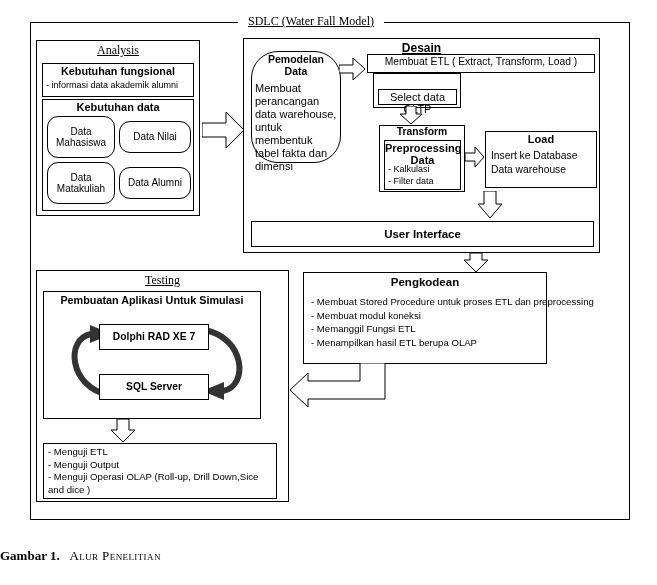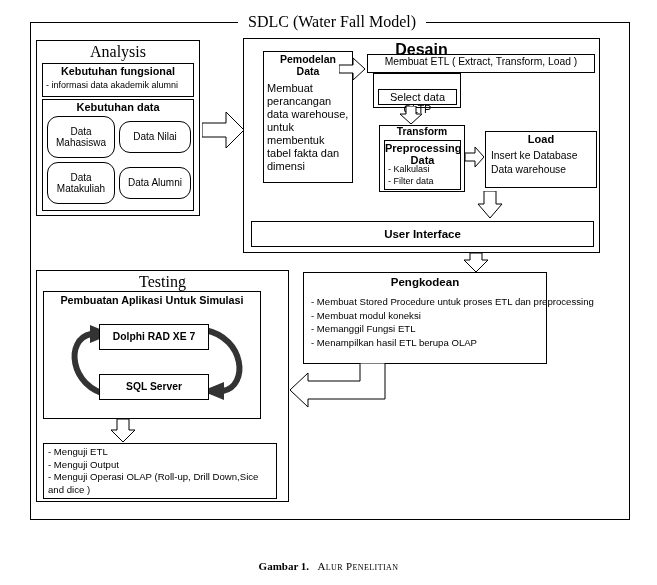--- a/index.html
+++ b/index.html
@@ -6,27 +6,27 @@
   .stage{
     position:relative;width:657px;height:585px;background:#fff;
     font-family:"Liberation Sans",sans-serif;color:#000;overflow:hidden;
   }
   .abs{position:absolute;box-sizing:border-box;}
   .box{position:absolute;box-sizing:border-box;border:1px solid #000;background:#fff;}
   .round{border-radius:11px;display:flex;align-items:center;justify-content:center;text-align:center;line-height:1.15;}
   .ctr{text-align:center;}
   .bold{font-weight:bold;}
   .serif{font-family:"Liberation Serif",serif;}
-  .t12{font-size:16px;}
+  .t12{font-size:12px;text-decoration:underline;}
   .t11{font-size:11px;}
   .t10{font-size:10.3px;}
   .t9{font-size:11px;}
   svg{display:block;}
   .arrow path{fill:#fff;stroke:#000;stroke-width:1;}
-  .caption{position:absolute;left:0;top:548px;width:657px;text-align:center;font-family:"Liberation Serif",serif;font-size:11px;margin-top:12px;}
+  .caption{position:absolute;left:0;top:548px;width:657px;font-family:"Liberation Serif",serif;font-size:13px;}
   .caption .cap-title{font-variant:small-caps;letter-spacing:.4px;}
 </style>
 </head>
 <body>
 
 <div class="stage">
 
   <div class="box" style="left:30px;top:22px;width:600px;height:498px;"></div>
   <div class="abs serif t12" style="left:238px;top:13px;padding:0 10px;background:#fff;line-height:17px;">SDLC (Water Fall Model)</div>
 
@@ -47,21 +47,21 @@
     </div>
   </div>
 
   <svg class="abs arrow" style="left:202px;top:110px;" width="42" height="40" viewBox="0 0 42 40">
     <path d="M0,13 L24,13 L24,2 L42,20 L24,38 L24,27 L0,27 Z"></path>
   </svg>
 
   <div class="box" style="left:243px;top:38px;width:357px;height:215px;">
     <div class="abs bold t12 ctr" style="left:0;top:2px;width:100%;">Desain</div>
 
-    <div class="box" style="left:19px;top:12px;width:90px;height:132px;">
+    <div class="box" style="left:7px;top:12px;width:90px;height:112px;border-radius:27px;">
       <div class="abs bold ctr" style="left:0;top:2px;width:100%;padding:0 10px;box-sizing:border-box;font-size:10.5px;line-height:1.12;">Pemodelan Data</div>
       <div class="abs t9" style="left:3px;top:30px;width:83px;line-height:1.18;">Membuat perancangan data warehouse, untuk membentuk tabel fakta dan dimensi</div>
     </div>
 
     <div class="box" style="left:123px;top:15px;width:228px;height:19px;">
       <div class="abs t10 ctr" style="left:0;top:1px;width:100%;">Membuat ETL ( Extract, Transform, Load )</div>
     </div>
 
     <div class="box" style="left:129px;top:34px;width:88px;height:35px;">
       <div class="abs bold t10 ctr" style="left:0;top:16px;width:100%;">Extract</div>

